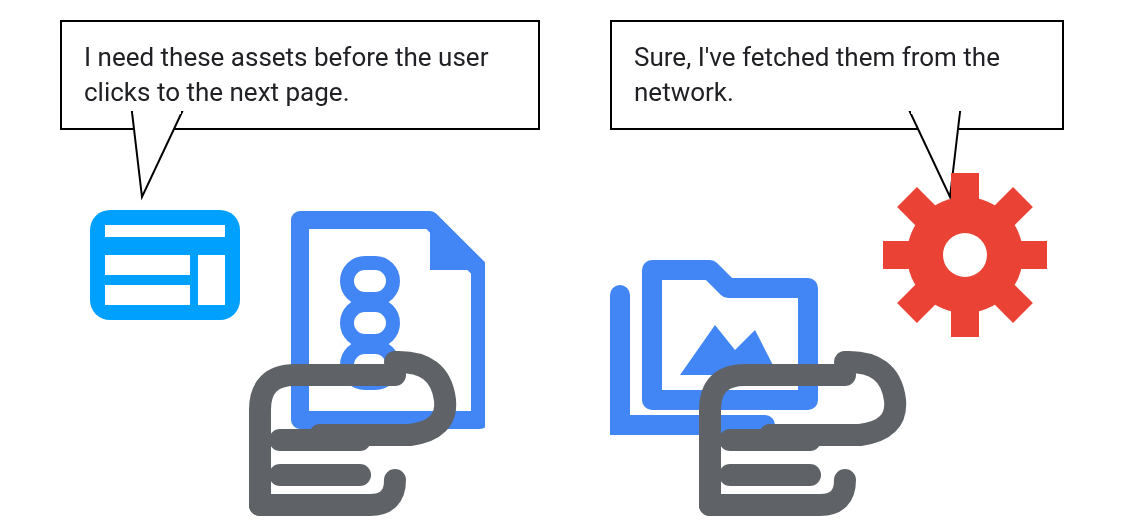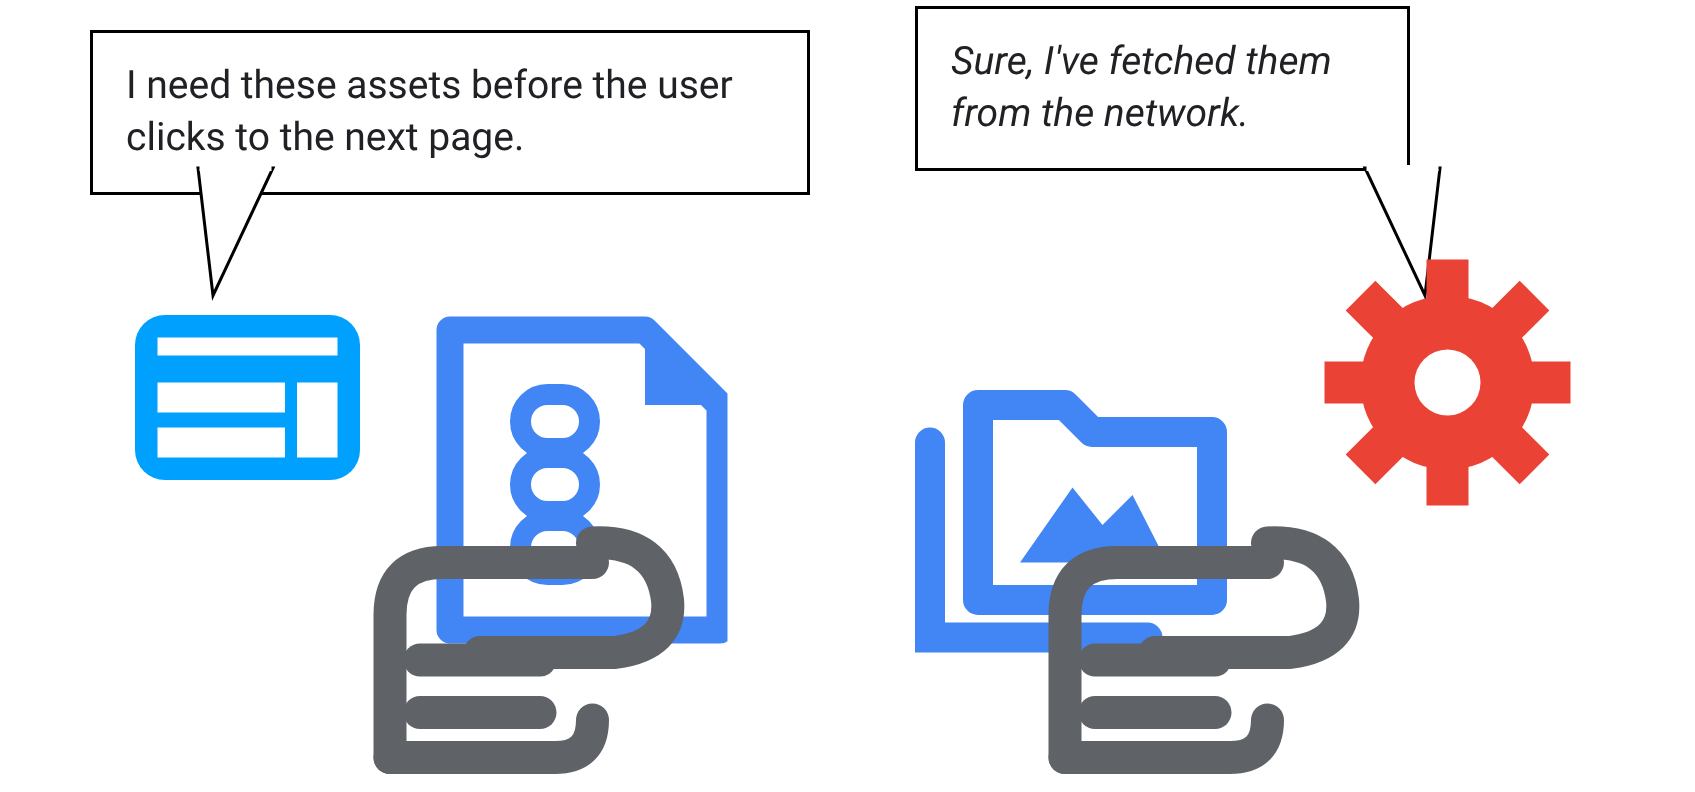--- a/index.html
+++ b/index.html
@@ -21,23 +21,22 @@
     line-height: 1.35;
     color: #202124;
   }
   .bubble-left {
     left: 60px;
     top: 20px;
     width: 480px;
   }
   .bubble-right {
     left: 610px;
-    top: 4px;
-    width: 330px;
-    font-style: italic;
+    top: 20px;
+    width: 454px;
   }
   .tail {
     position: absolute;
     overflow: visible;
   }
   .icon {
     position: absolute;
   }
 </style>
 </head>

